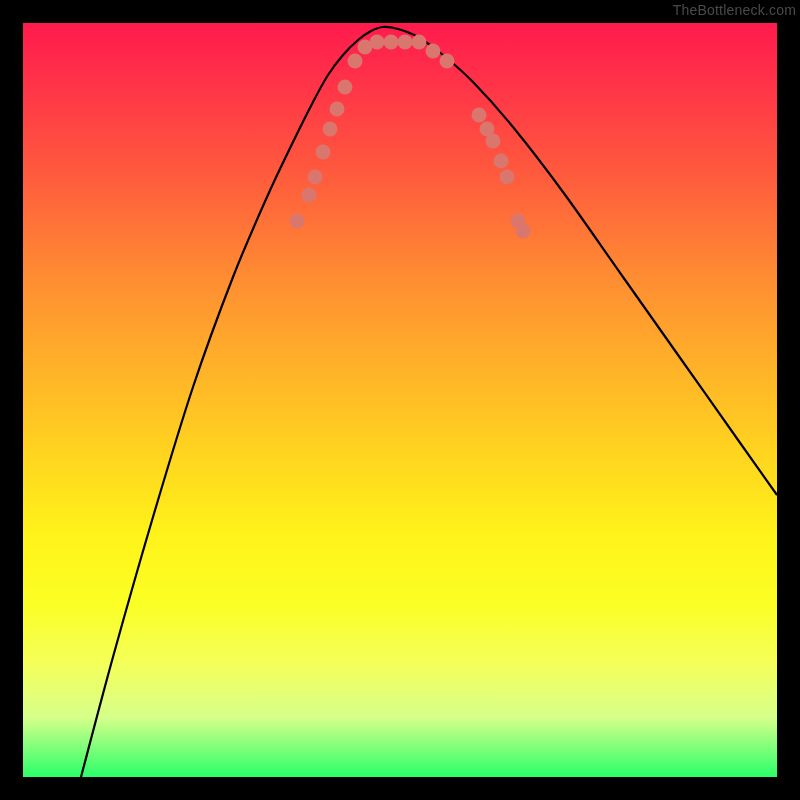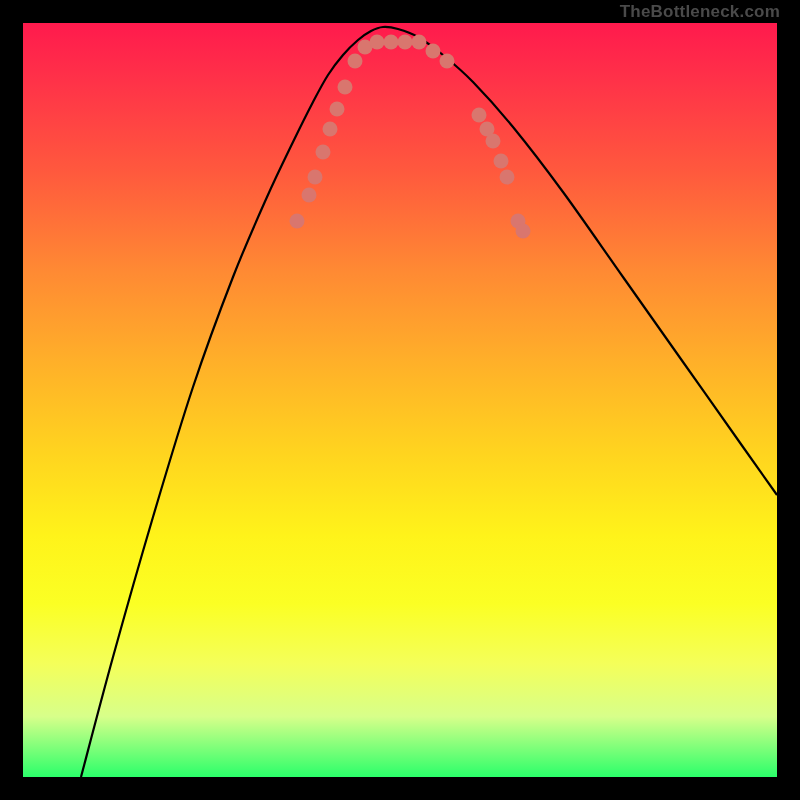--- a/index.html
+++ b/index.html
@@ -26,24 +26,24 @@
       #ffd41f 57%,
       #fff31a 68%,
       #fbff24 77%,
       #f4ff5a 85%,
       #d7ff8a 92%,
       #2bff6a 100%);
   }
   .watermark {
     position: absolute;
     top: 2px;
-    right: 20px;
+    right: 4px;
     color: #4a4a4a;
-    font-size: 17px;
-    font-weight: 700;
+    font-size: 14px;
+    font-weight: 400;
     letter-spacing: 0.2px;
     font-family: Arial, sans-serif;
   }
   svg.curve {
     position: absolute;
     left: 23px;
     top: 23px;
     width: 754px;
     height: 754px;
     pointer-events: none;

